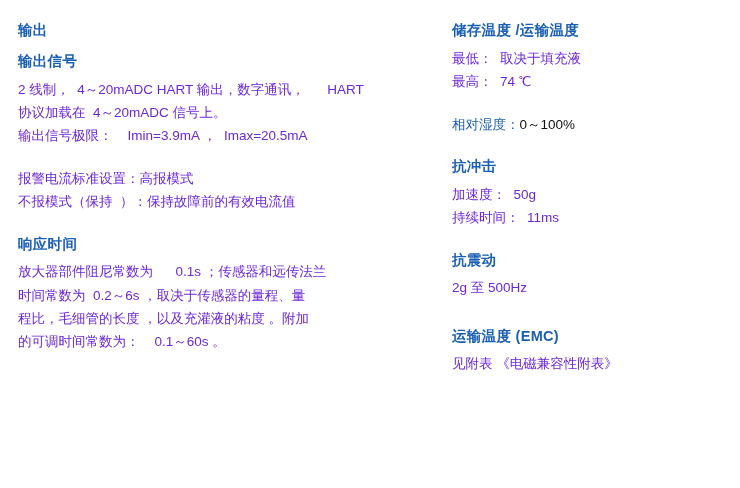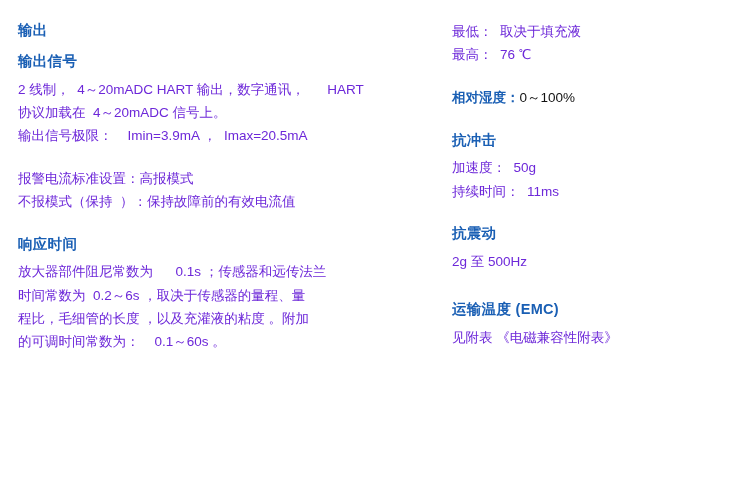--- a/index.html
+++ b/index.html
@@ -49,21 +49,21 @@
   }
   .line {
     font-size: 13.5px;
     line-height: 1.72;
     color: #6d28d9;
     white-space: pre-wrap;
     margin: 0;
   }
   .inline-blue {
     color: #1a5fb4;
-    font-weight: bold;
+    font-weight: normal;
   }
   .row {
     display: flex;
     align-items: baseline;
     font-size: 13.5px;
     line-height: 1.72;
     white-space: pre;
   }
   .spacer-md { height: 14px; }
   .spacer-lg { height: 20px; }
@@ -102,22 +102,23 @@
       <p class="line">的可调时间常数为：    0.1～60s 。</p>
     </div>
 
   </div>
 
   <div class="col col-right">
 
     <div class="spacer-lg"></div>
 
     <div class="block">
+      <div class="heading">储存温度  /运输温度</div>
       <p class="line">最低：  取决于填充液</p>
-      <p class="line">最高：  76 ℃</p>
+      <p class="line">最高：  74 ℃</p>
     </div>
 
     <div class="spacer-md"></div>
 
     <div class="block">
       <div class="row">
         <span class="inline-blue">相对湿度：</span>
         <span>0～100%</span>
       </div>
     </div>

